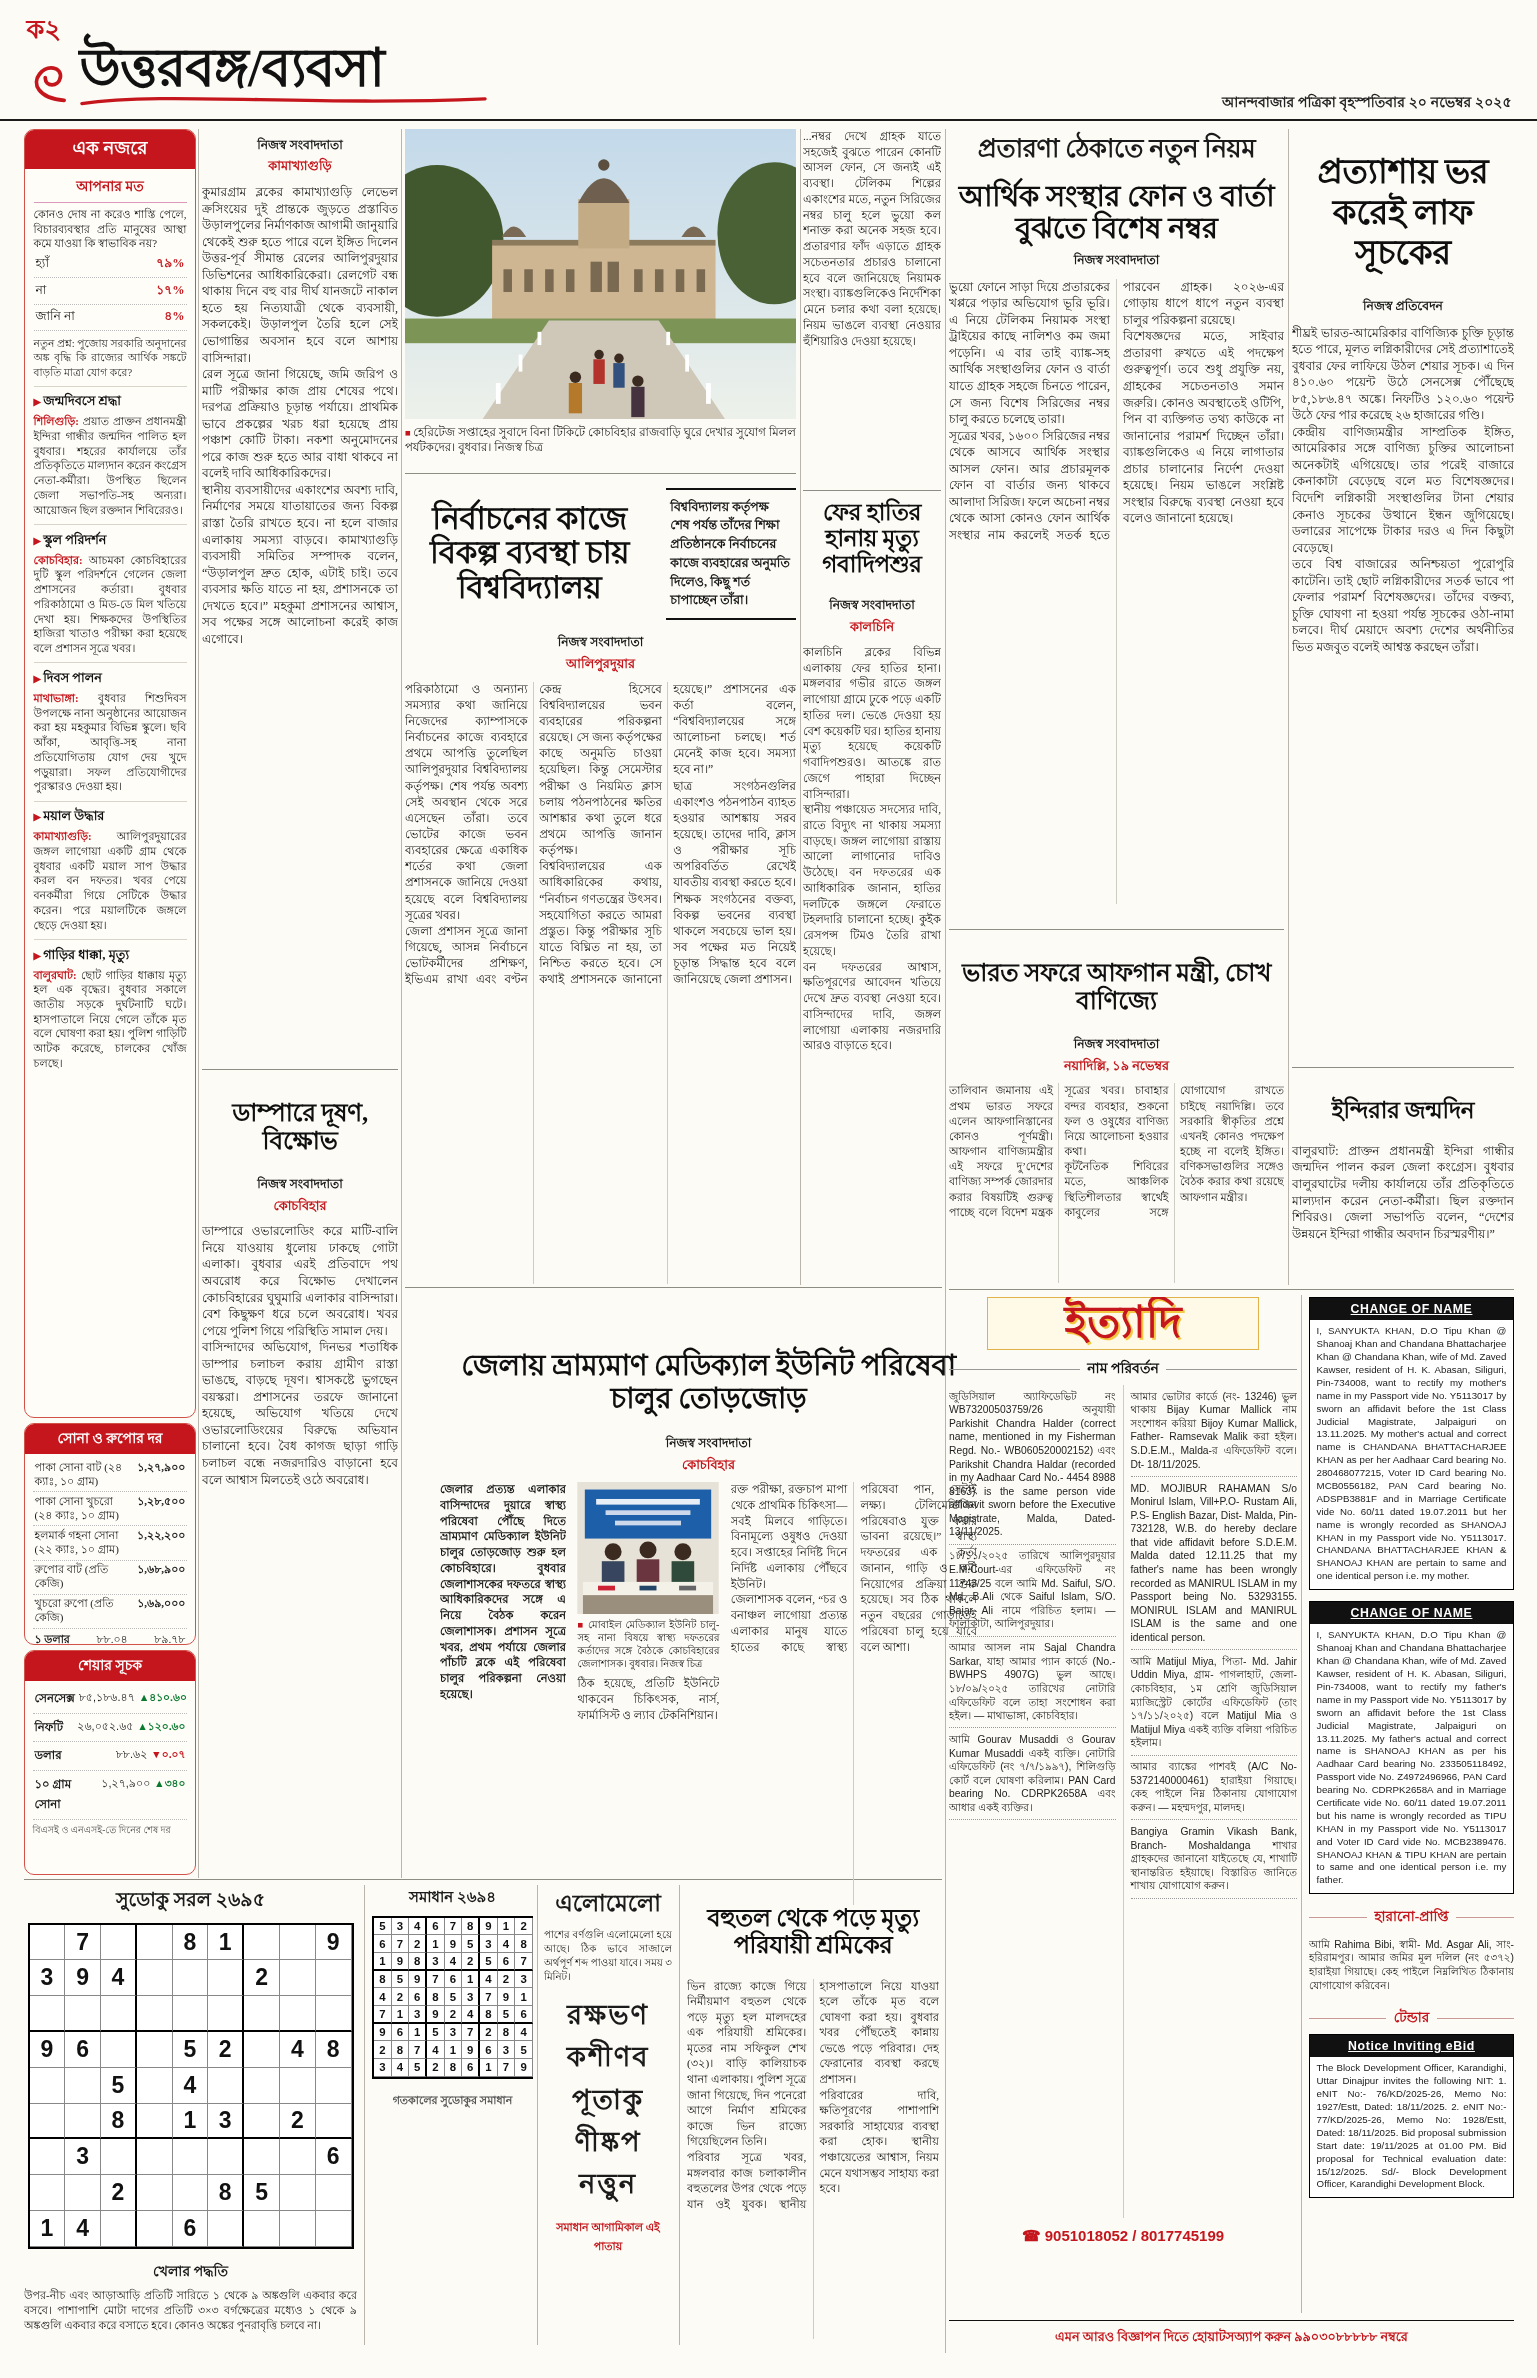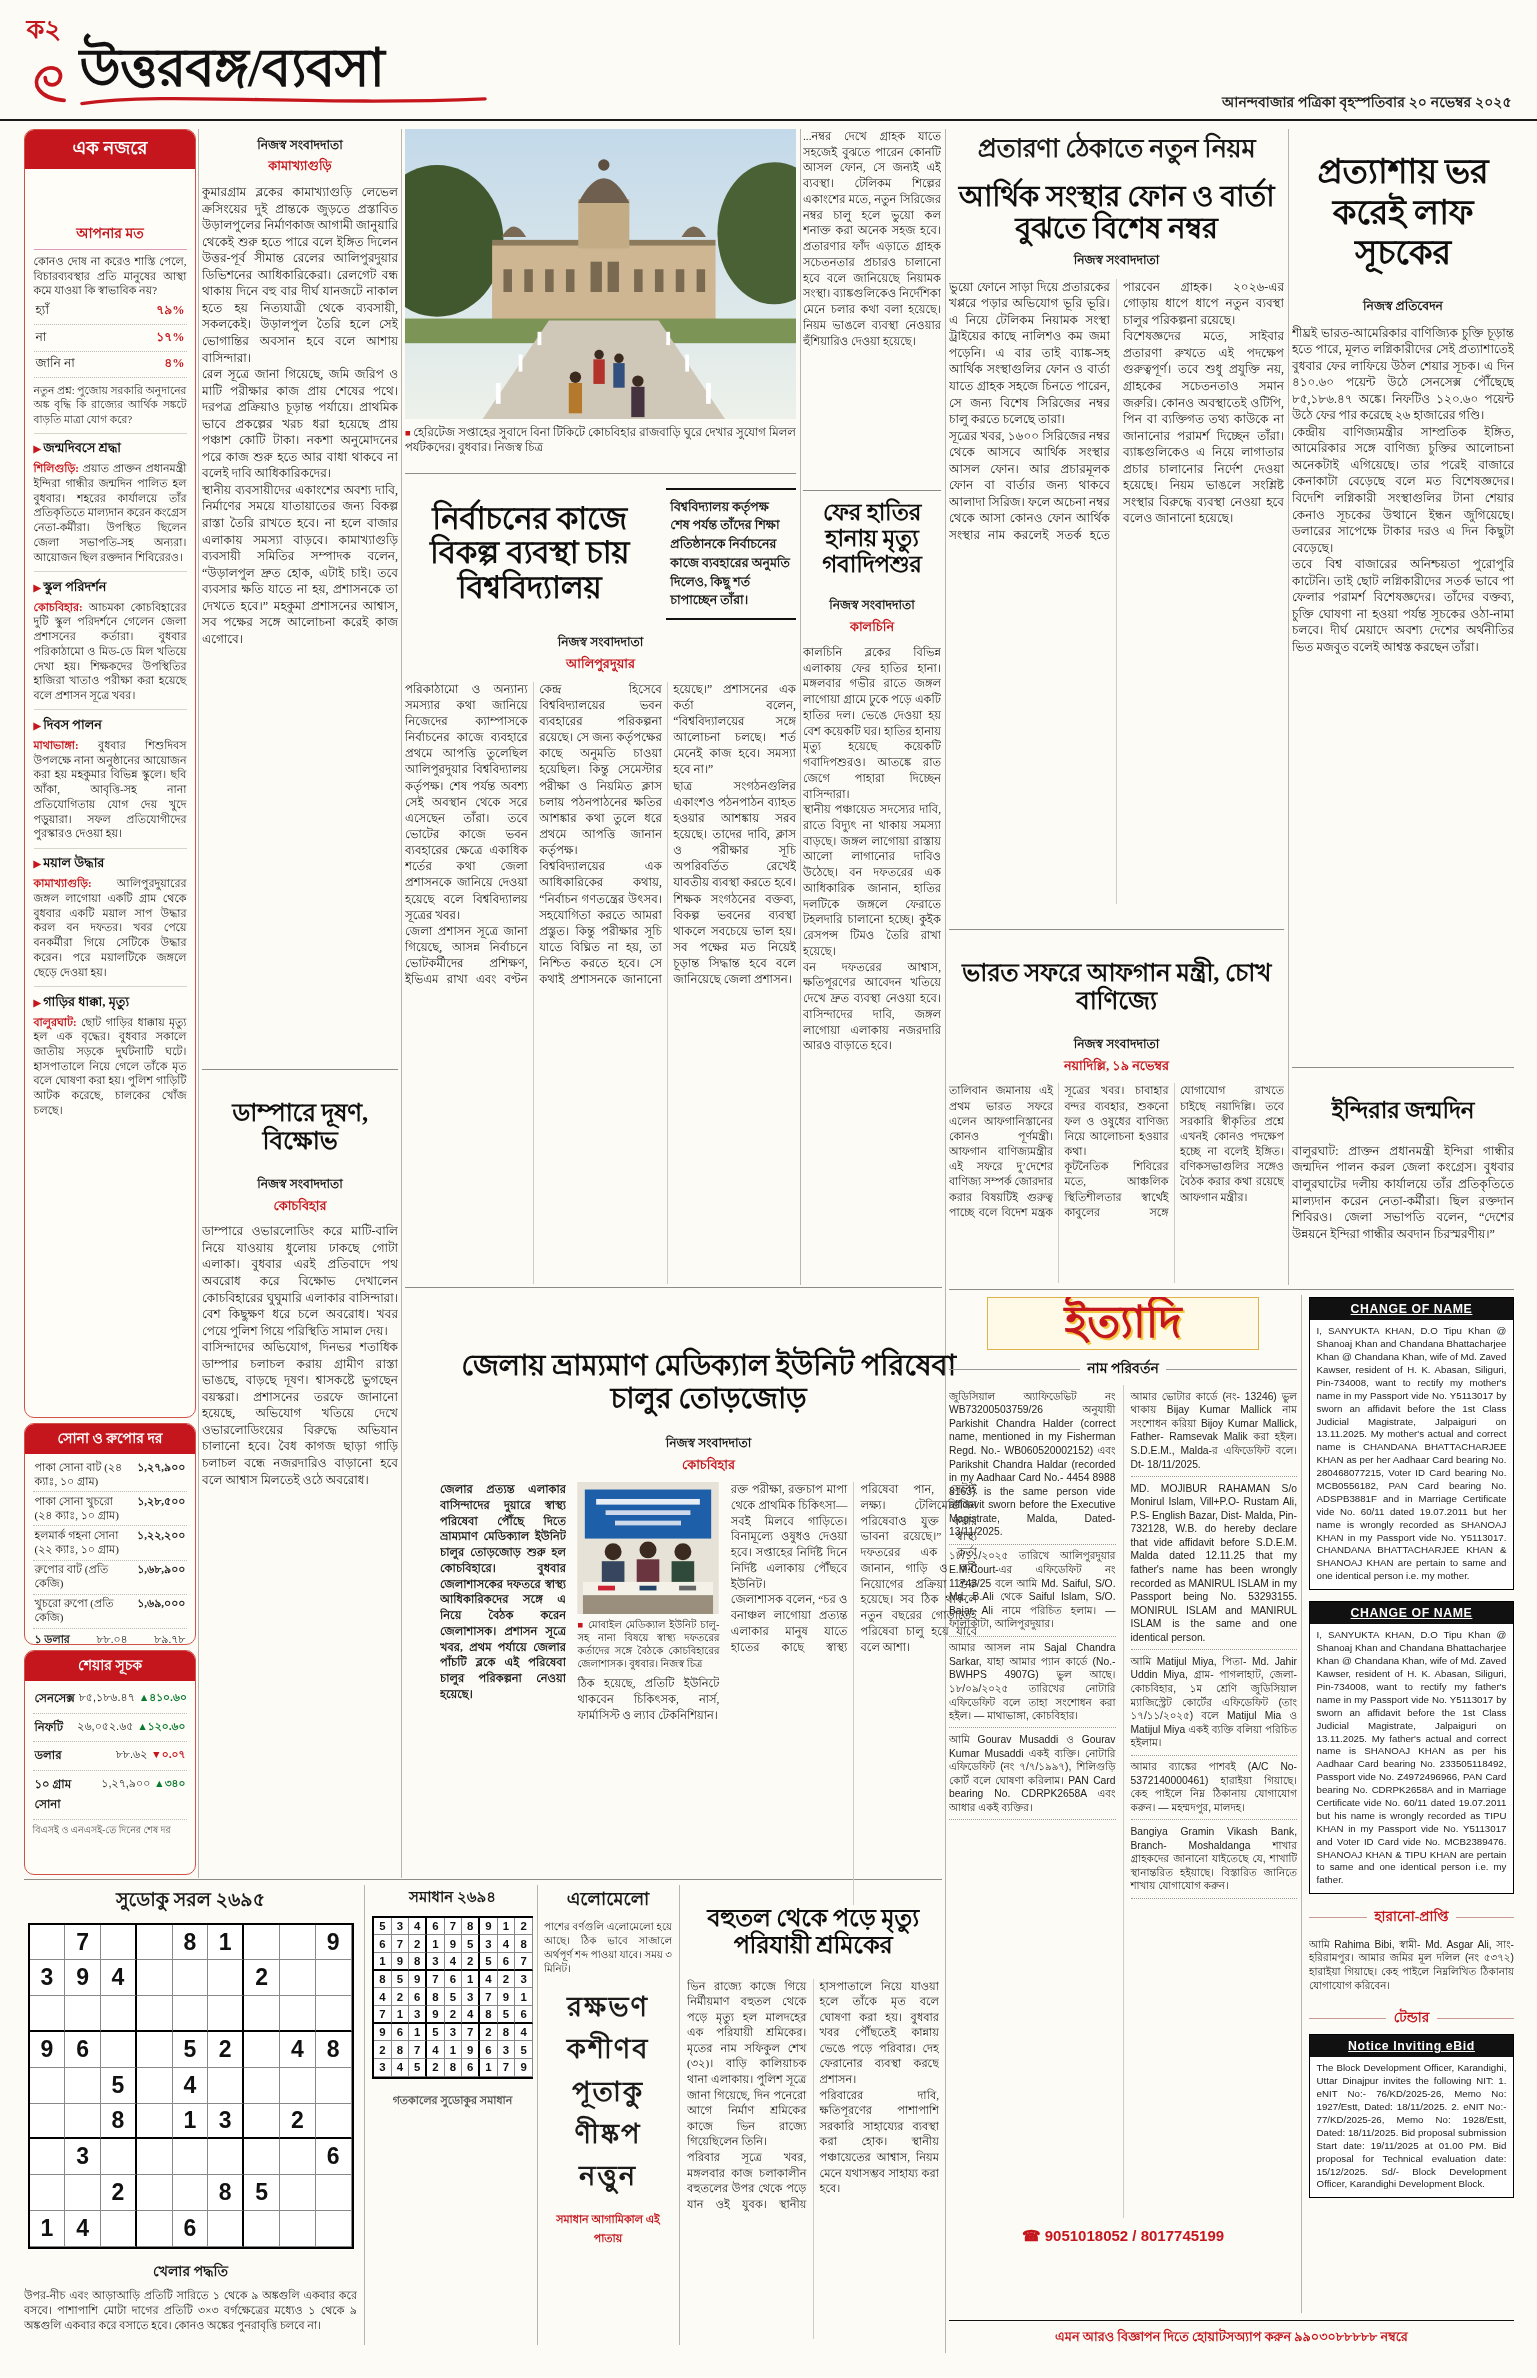--- a/index.html
+++ b/index.html
@@ -22,21 +22,21 @@
   .cols2{column-count:2;column-gap:13.2px;column-rule:0.9px solid #cfccc4;}
   .cols3{column-count:3;column-gap:11.4px;column-rule:0.9px solid #cfccc4;}
   .kicker{font-size:25.6px;font-weight:bold;text-align:center;letter-spacing:-0.3px;}
   .standfirst{border-top:2.4px solid #111;border-bottom:2.4px solid #111;padding:7.6px 4.7px;font-size:12.5px;line-height:1.5;font-weight:bold;text-align:left;}
   .signoff{text-align:right;font-weight:bold;font-size:12px;margin-top:5.7px;}
   
   .sidebox{border:1.9px solid #d2524a;border-radius:10px;background:#fffdf8;overflow:hidden;}
   .bar{background:var(--red);color:#fff;font-weight:bold;text-align:center;}
   .box-title{font-size:18px;padding:3.8px 0;}
   .side-pad{padding:6.6px 8.5px;}
-  .poll-title{color:var(--red);font-weight:bold;text-align:center;font-size:14px;border-bottom:0.9px solid #d9b;padding-bottom:2.8px;margin-bottom:3.8px;margin-top:47px;}
+  .poll-title{color:var(--red);font-weight:bold;text-align:center;font-size:14px;border-bottom:0.9px solid #d9b;padding-bottom:2.8px;margin-bottom:3.8px;}
   .poll-q{font-size:11px;line-height:1.35;text-align:justify;}
   .poll-row{display:flex;justify-content:space-between;border-bottom:0.9px dotted #bbb;padding:2.8px 1.9px;font-size:12.3px;}
   .poll-row .pv{color:var(--red);font-weight:bold;}
   .poll-new{font-size:10.7px;line-height:1.35;margin-top:4.7px;text-align:justify;color:#333;}
   .brief{border-top:0.9px solid #d8d4ca;margin-top:6.6px;padding-top:4.7px;}
   .brief-title{font-weight:bold;font-size:12.8px;color:#111;}
   .brief-title::before{content:"▶ ";color:var(--red);font-size:9.5px;}
   .brief-body{font-size:11px;line-height:1.34;text-align:justify;margin-top:1.9px;}
   .brief-body .dl{color:var(--red);font-weight:bold;}
   
@@ -607,21 +607,21 @@
         <div class="su-cell">8</div>
         <div class="su-cell br">6</div>
         <div class="su-cell">1</div>
         <div class="su-cell">7</div>
         <div class="su-cell">9</div>
       </div>
     <div class="elo-note" style="color:#555;">গতকালের সুডোকুর সমাধান</div>
   </section>
 
   <section class="abs" style="left:544px;top:1885px;width:128px;height:460px;overflow:hidden;">
-    <div class="puz-title" style="font-size:18px;">এলোমেলো</div>
+    <div class="puz-title" style="font-size:23px;">এলোমেলো</div>
     <div class="method" style="font-size:10.2px;">পাশের বর্ণগুলি এলোমেলো হয়ে আছে। ঠিক ভাবে সাজালে অর্থপূর্ণ শব্দ পাওয়া যাবে। সময় ৩ মিনিট।</div>
     <div style="margin-top:9.5px;">
         <div class="elo-word">রক্ষভণ</div>
         <div class="elo-word">কশীণব</div>
         <div class="elo-word">পূতাকু</div>
         <div class="elo-word">ণীষ্কপ</div>
         <div class="elo-word">নত্তুন</div>
       </div>
     <div class="elo-note">সমাধান আগামিকাল এই পাতায়</div>
   </section>

